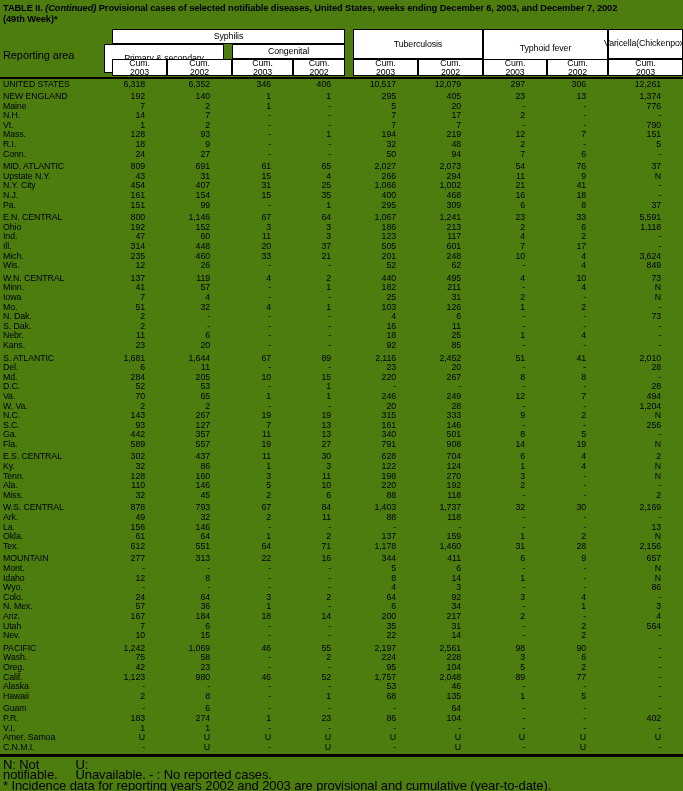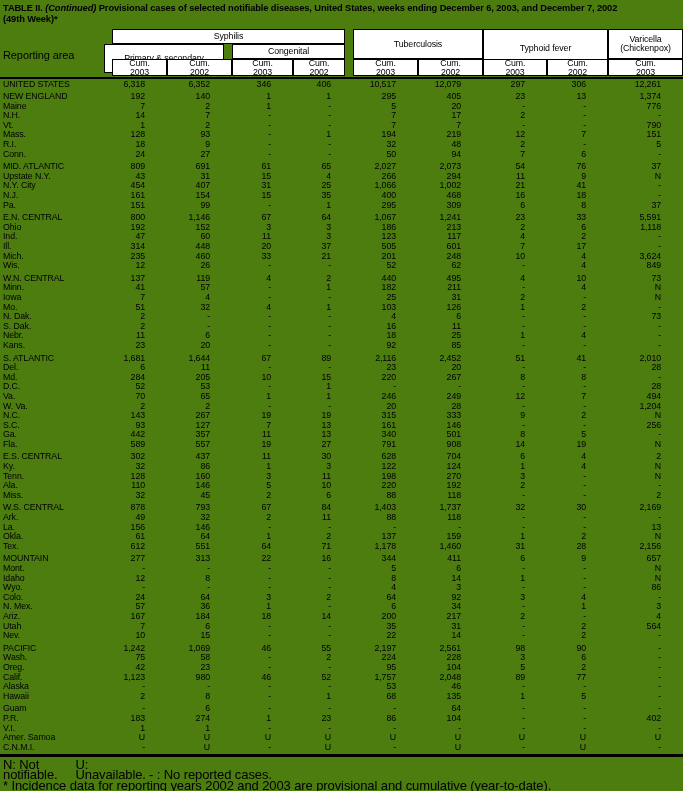--- a/index.html
+++ b/index.html
@@ -14,21 +14,21 @@
     height:26px;
   }
   .title i { font-style:italic; }
   .header-zone { position:relative; height:52.5px; border-bottom:2.5px solid #000; }
   .box {
     position:absolute; border:1.6px solid #000; background:#fff;
     display:flex; align-items:center; justify-content:center; text-align:center;
     font-size:8.8px; line-height:9px;
   }
   .cumbox { flex-direction:column; line-height:8.6px; }
-  .varbox { flex-direction:column; line-height:9.5px; }
+  .varbox { flex-direction:row; line-height:9.5px; }
   .rep-label { position:absolute; left:3px; bottom:16px; font-size:11px; }
   table.body {
     width:683px; table-layout:fixed; border-collapse:collapse; margin-top:1px;
   }
   table.body td {
     font-size:8.8px; line-height:9.6px; height:9.6px; white-space:nowrap;
     overflow:hidden; vertical-align:bottom;
   }
   td.area { text-align:left; padding-left:3px; }
   td.num  { text-align:right; padding-right:22px; }

